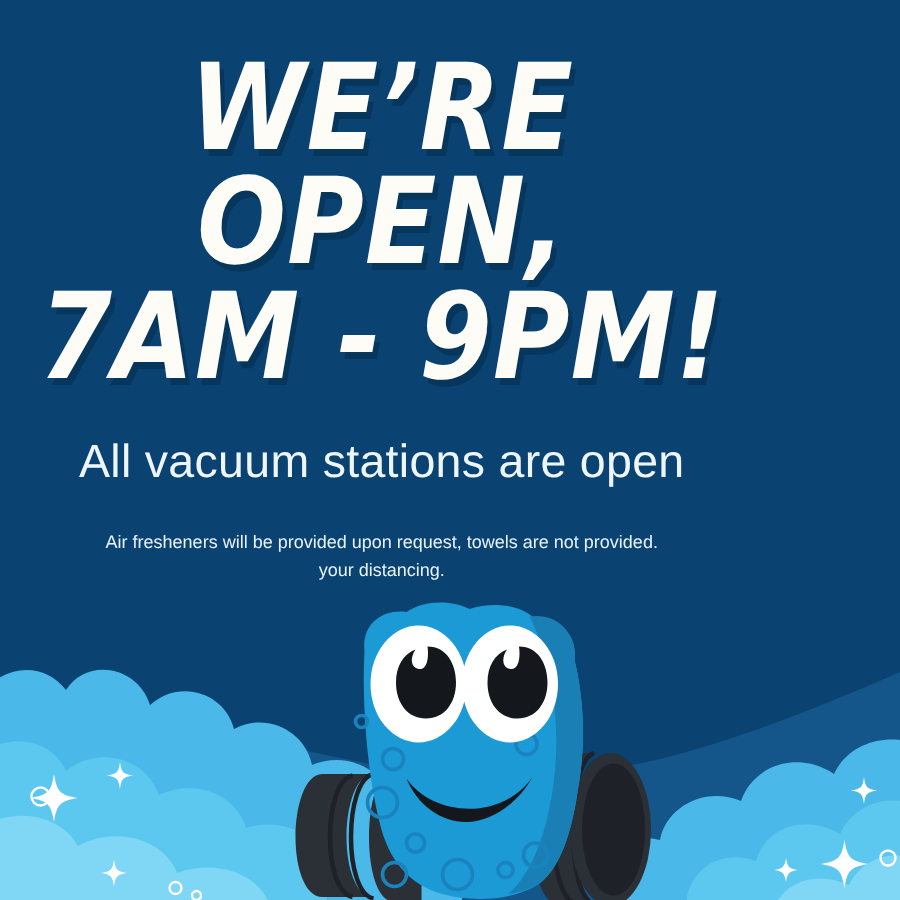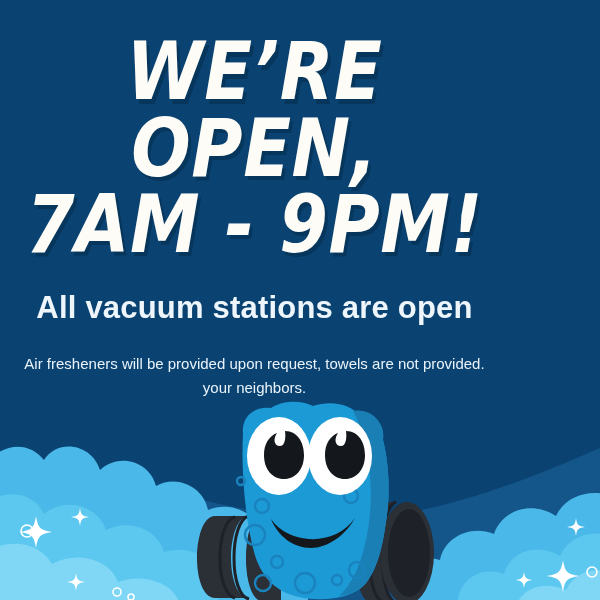--- a/index.html
+++ b/index.html
@@ -53,29 +53,29 @@
     padding-top: 30px;
   }
   .headline-l2 {
     font-size: 70px;
     padding-top: 20px;
   }
 
   .subhead {
     color: #eef6fb;
     font-size: 31px;
-    font-weight: 700;
+    font-weight: 400;
     letter-spacing: 0.2px;
     margin: 0;
     padding-top: 38px;
   }
 
   .body-copy {
     color: #e9f3fa;
-    font-size: 15px;
+    font-size: 12px;
     font-weight: 400;
     line-height: 1.62;
     margin: 0;
     padding-top: 26px;
   }
   .body-copy div { white-space: nowrap; }
 
   
   #mascot {
     position: absolute;
@@ -202,17 +202,17 @@
     <path d="M86,121 C104,147 150,149 170,120 C160,138 142,150 126,150
              C108,150 93,138 86,121 Z" fill="#14181c"></path>
   </svg>
 
   <div class="text-stack">
     <div class="headline headline-l1">WE’RE OPEN,</div>
     <div class="headline headline-l2">7AM - 9PM!</div>
     <div class="subhead">All vacuum stations are open</div>
     <div class="body-copy">
       <div>Air fresheners will be provided upon request, towels are not provided.</div>
-      <div>your neighbors.</div>
+      <div>your distancing.</div>
     </div>
   </div>
 
 </div>
 
 </body></html>

